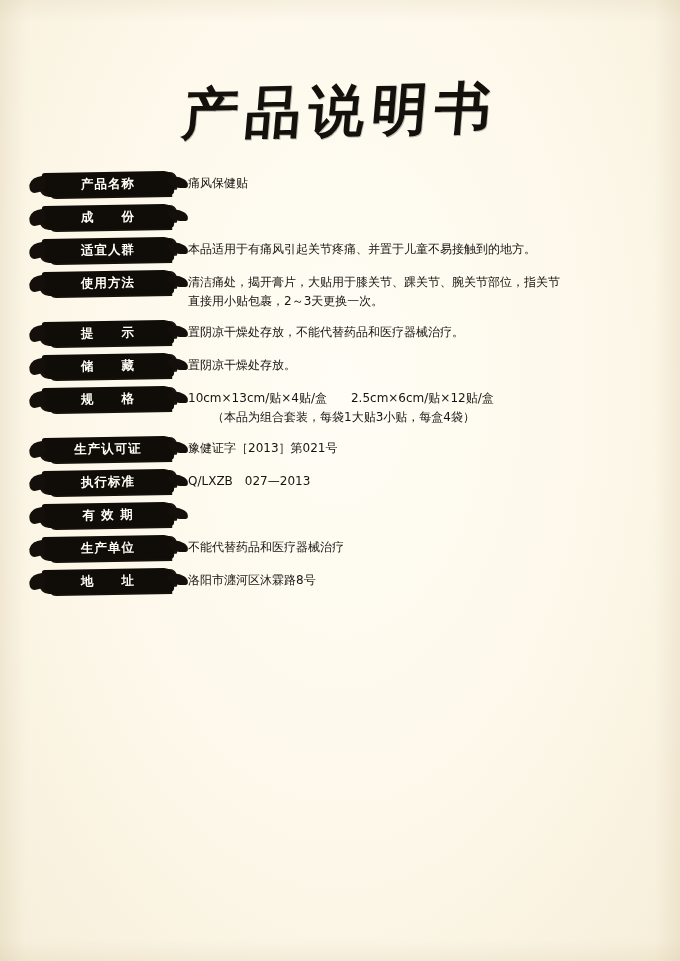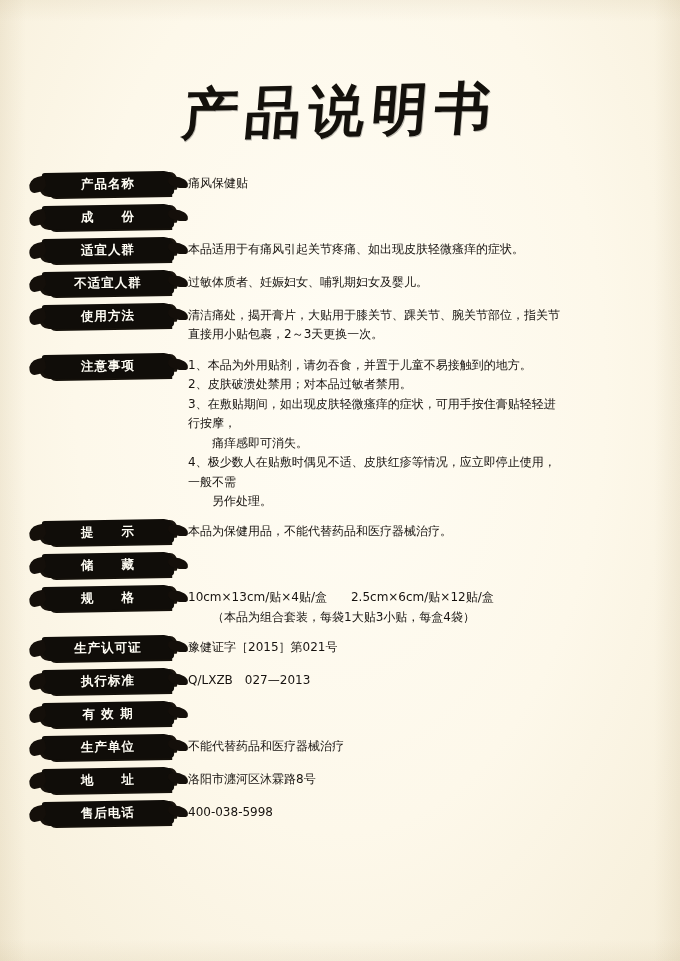--- a/index.html
+++ b/index.html
@@ -143,75 +143,59 @@
     <div class="row">
       <div class="label">
           <span>成　　份</span>
         </div>
     </div>
 
     <div class="row">
       <div class="label">
           <span>适宜人群</span>
         </div>
-      <div class="value">本品适用于有痛风引起关节疼痛、如出现皮肤轻微瘙痒的症状。</div>
-    </div>
-
-    <div class="row">
-      <div class="label">
-          <span>不适宜人群</span>
-        </div>
-      <div class="value">过敏体质者、妊娠妇女、哺乳期妇女及婴儿。</div>
-    </div>
+      <div class="value">本品适用于有痛风引起关节疼痛、并置于儿童不易接触到的地方。</div>
+    </div>
+
 
     <div class="row">
       <div class="label">
           <span>使用方法</span>
         </div>
       <div class="value">清洁痛处，揭开膏片，大贴用于膝关节、踝关节、腕关节部位，指关节直接用小贴包裹，2～3天更换一次。</div>
     </div>
 
-    <div class="row">
-      <div class="label">
-          <span>注意事项</span>
-        </div>
-      <div class="value">1、本品为外用贴剂，请勿吞食，并置于儿童不易接触到的地方。
-2、皮肤破溃处禁用；对本品过敏者禁用。
-3、在敷贴期间，如出现皮肤轻微瘙痒的症状，可用手按住膏贴轻轻进行按摩，
-　　痛痒感即可消失。
-4、极少数人在贴敷时偶见不适、皮肤红疹等情况，应立即停止使用，一般不需
-　　另作处理。</div>
-    </div>
 
     <div class="row">
       <div class="label">
           <span>提　　示</span>
         </div>
-      <div class="value">本品为保健用品，不能代替药品和医疗器械治疗。</div>
+      <div class="value">置阴凉干燥处存放，不能代替药品和医疗器械治疗。</div>
     </div>
 
     <div class="row">
       <div class="label">
           <span>储　　藏</span>
         </div>
+      <div class="value">置阴凉干燥处存放。</div>
     </div>
 
     <div class="row">
       <div class="label">
           <span>规　　格</span>
         </div>
       <div class="value">10cm×13cm/贴×4贴/盒　　2.5cm×6cm/贴×12贴/盒
 　　（本品为组合套装，每袋1大贴3小贴，每盒4袋）</div>
     </div>
 
     <div class="row">
       <div class="label">
           <span>生产认可证</span>
         </div>
-      <div class="value">豫健证字［2015］第021号</div>
+      <div class="value">豫健证字［2013］第021号</div>
     </div>
 
     <div class="row">
       <div class="label">
           <span>执行标准</span>
         </div>
       <div class="value">Q/LXZB　027—2013</div>
     </div>
 
     <div class="row">
@@ -227,21 +211,15 @@
       <div class="value">不能代替药品和医疗器械治疗</div>
     </div>
 
     <div class="row">
       <div class="label">
           <span>地　　址</span>
         </div>
       <div class="value">洛阳市瀍河区沐霖路8号</div>
     </div>
 
-    <div class="row">
-      <div class="label">
-          <span>售后电话</span>
-        </div>
-      <div class="value">400-038-5998</div>
-    </div>
 
   </div>
 </div>
 
 </body></html>

